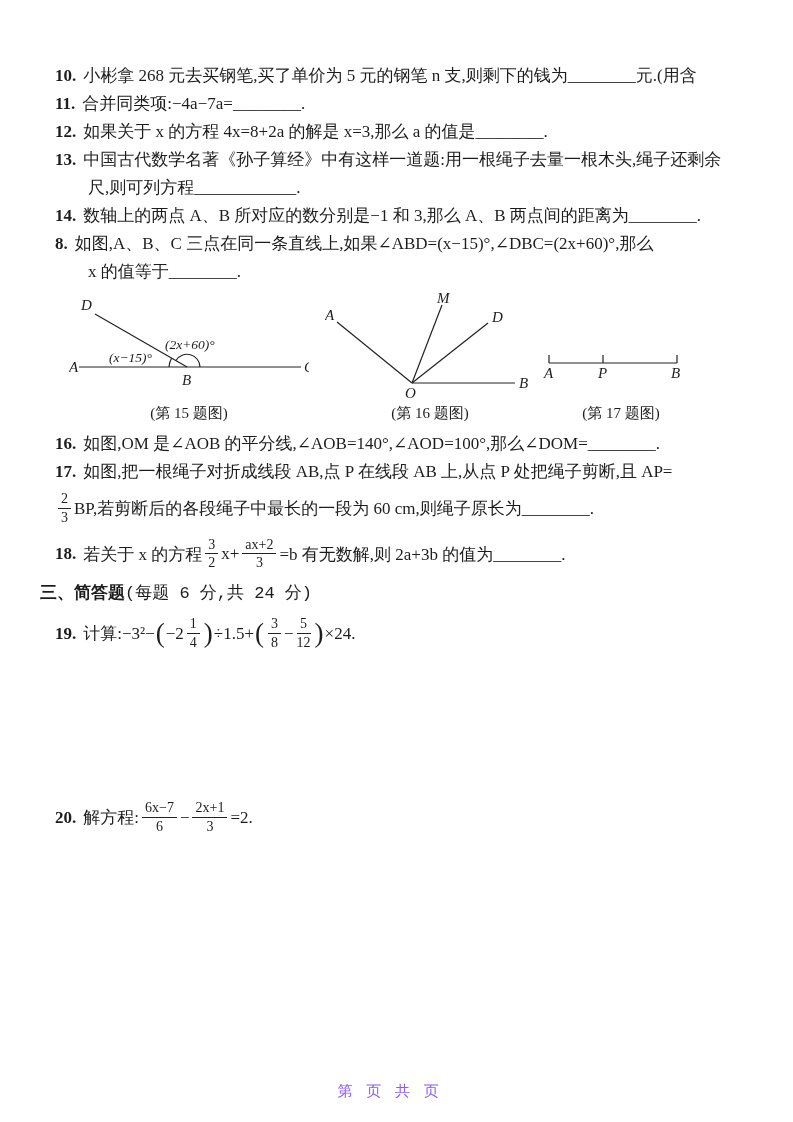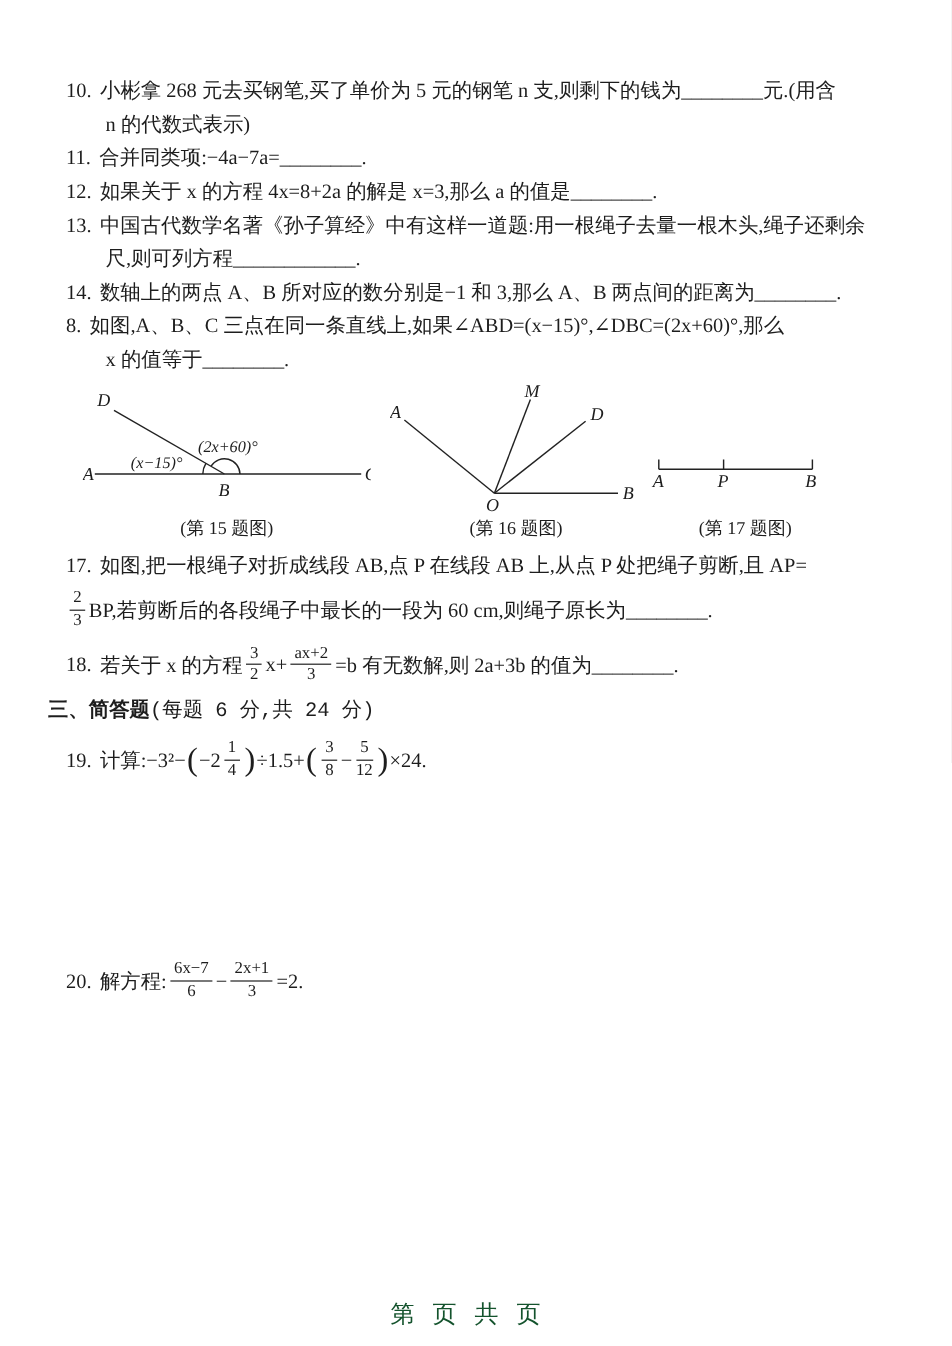--- a/index.html
+++ b/index.html
@@ -2,21 +2,21 @@
 <html><head>
 <meta charset="utf-8">
 <style>
   html,body{margin:0;padding:0;background:#e8e8e8;}
   .page{position:relative;width:793px;height:1122px;margin:0 auto;background:#ffffff;overflow:hidden;
         font-family:"Liberation Serif","DejaVu Serif",serif;color:#1d1d1d;font-size:17px;}
   .content{position:absolute;left:55px;top:62px;width:706px;}
   .q{margin:0;}
   .line{white-space:nowrap;line-height:28px;height:28px;}
   .cont{padding-left:33px;}
-  .qnum{font-weight:normal;margin-right:7px;}
+  .qnum{font-weight:bold;margin-right:7px;}
   
   .mline{display:flex;align-items:center;white-space:nowrap;padding:5px 0;}
   .mline .qnum{align-self:center;}
   .frac{display:inline-block;text-align:center;font-size:14px;line-height:1.2;margin:0 3px;}
   .fnum{display:block;border-bottom:1px solid #222;padding:0 3px;}
   .fden{display:block;padding-top:1px;}
   .bigp{font-size:27px;font-weight:300;line-height:1;margin:0 1px;}
   
   .sec{margin-left:-15px;line-height:30px;white-space:nowrap;margin-top:2px;margin-bottom:2px;font-family:Liberation Mono, monospace;}
   .sec .t{font-weight:bold;}
@@ -25,31 +25,30 @@
   .figblock{display:flex;flex-direction:column;align-items:center;}
   .fb15{margin-left:14px;}
   .fb16{margin-left:16px;}
   .fb17{margin-left:6px;}
   .caption{font-size:15px;line-height:18px;margin-top:2px;white-space:nowrap;}
   svg{display:block;}
   svg line, svg path{stroke:#222;stroke-width:1.2;fill:none;}
   svg text{font-family:"Liberation Serif","DejaVu Serif",serif;font-style:italic;font-size:15px;fill:#1d1d1d;}
   svg text.ang{font-size:13.5px;}
   .spacer{height:138px;}
-  .footer{position:absolute;left:0;right:12px;top:1082px;text-align:center;font-size:20px;letter-spacing:5px;color:#14532d;}
+  .footer{position:absolute;left:0;right:12px;top:1082px;text-align:center;font-size:15px;letter-spacing:5px;color:#8b5cf6;}
 </style>
 </head>
 <body>
 
 <div class="page">
   <div class="content">
 
     <div class="q">
       <div class="line"><span class="qnum">10.</span><span>小彬拿 268 元去买钢笔,买了单价为 5 元的钢笔 n 支,则剩下的钱为________元.(用含</span></div>
-      <div class="line cont">n 的代数式表示)</div>
     </div>
 
     <div class="q">
       <div class="line"><span class="qnum">11.</span><span>合并同类项:−4a−7a=________.</span></div>
     </div>
 
     <div class="q">
       <div class="line"><span class="qnum">12.</span><span>如果关于 x 的方程 4x=8+2a 的解是 x=3,那么 a 的值是________.</span></div>
     </div>
 
@@ -108,20 +107,23 @@
           <line x1="136" y1="63" x2="136" y2="71"></line>
           <text x="3" y="86">A</text>
           <text x="57" y="86">P</text>
           <text x="130" y="86">B</text>
         </svg>
         <div class="caption">(第 17 题图)</div>
       </div>
 
     </div>
 
+    <div class="q">
+      <div class="line"><span class="qnum">16.</span><span>如图,OM 是∠AOB 的平分线,∠AOB=140°,∠AOD=100°,那么∠DOM=________.</span></div>
+    </div>
 
     <div class="q">
       <div class="line"><span class="qnum">17.</span><span>如图,把一根绳子对折成线段 AB,点 P 在线段 AB 上,从点 P 处把绳子剪断,且 AP=</span></div>
       <div class="mline cont">
         <span class="frac">
             <span class="fnum">2</span>
             <span class="fden">3</span>
           </span>
         <span>BP,若剪断后的各段绳子中最长的一段为 60 cm,则绳子原长为________.</span>
       </div>

